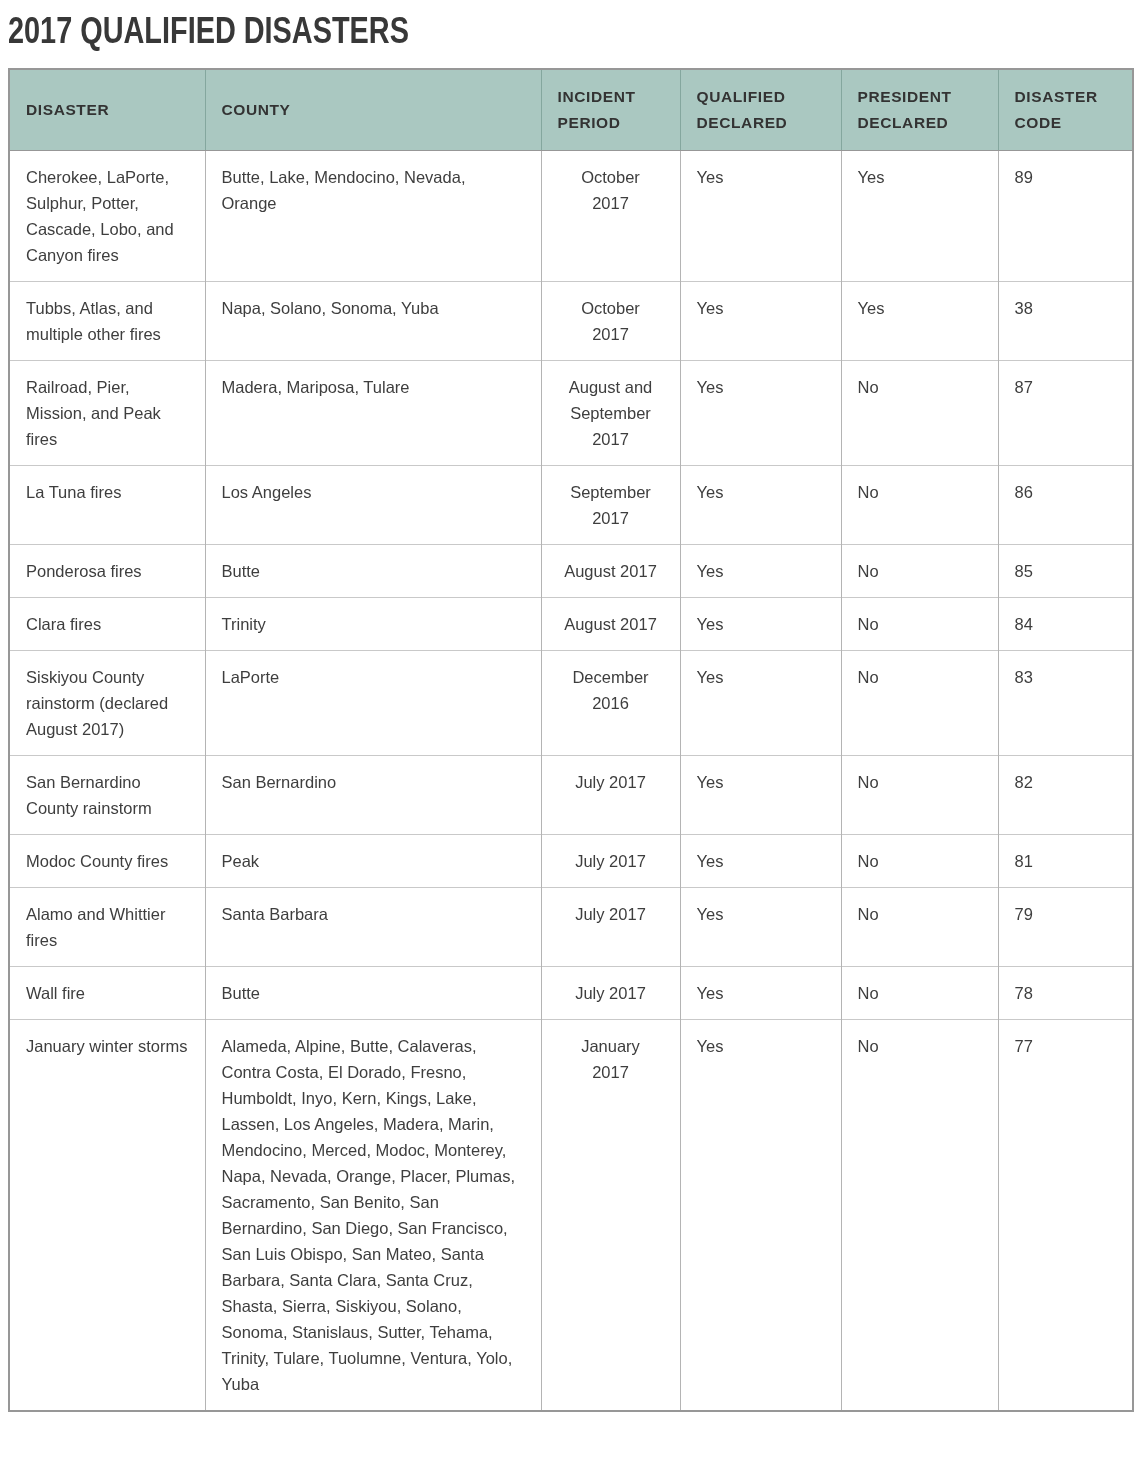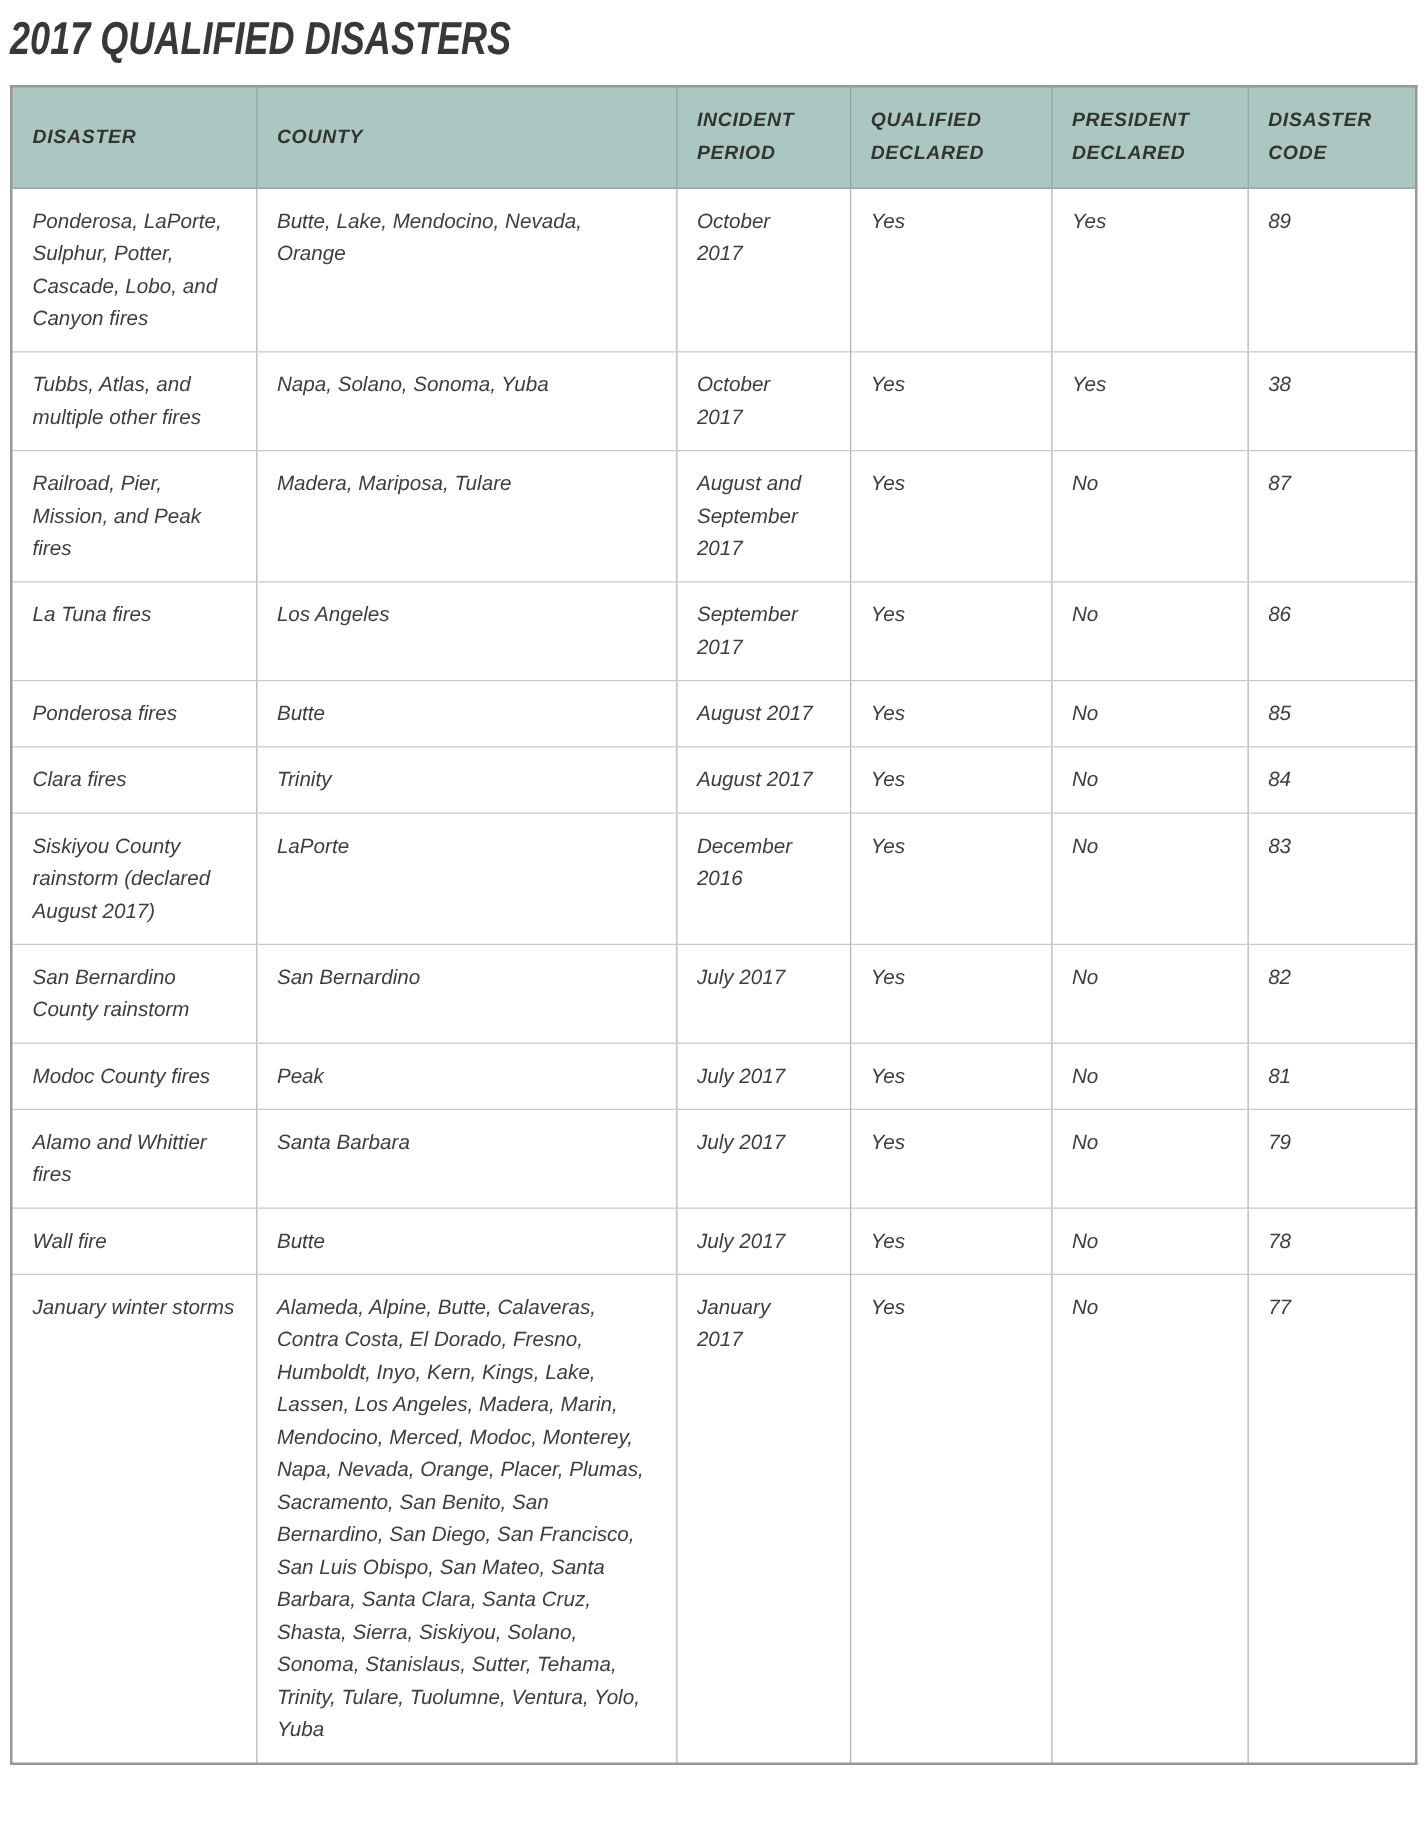--- a/index.html
+++ b/index.html
@@ -8,21 +8,20 @@
     background: #ffffff;
     font-family: "Liberation Sans", sans-serif;
     color: #3e3e3e;
   }
   .page {
     width: 1140px;
     height: 1460px;
     box-sizing: border-box;
     padding: 6px 16px 0 8px;
     overflow: hidden;
-    font-style: italic;
   }
   .title {
     font-size: 37px;
     font-weight: 700;
     color: #383838;
     letter-spacing: 0px;
     white-space: nowrap;
     transform: scaleX(0.78);
     transform-origin: left center;
     margin: 4px 0 16px 0;
@@ -61,21 +60,21 @@
     font-size: 16.5px;
     line-height: 26px;
     color: #3e3e3e;
     padding: 13px 16px;
     border-left: 1px solid #b4b4b4;
     border-top: 1px solid #c9c9c9;
     overflow: hidden;
   }
   td:first-child { border-left: none; }
   tbody tr:first-child td { border-top: none; }
-  td.col-incident_period { white-space: pre-line; }
+  td.col-incident_period { white-space: pre-line; text-align: center; }
 </style>
 </head>
 <body>
 
 <div class="page">
   <div class="title">2017 QUALIFIED DISASTERS</div>
 
   <table class="disasters">
     <colgroup>
         <col class="c-disaster">
@@ -94,21 +93,21 @@
           <th>QUALIFIED
 DECLARED</th>
           <th>PRESIDENT
 DECLARED</th>
           <th>DISASTER
 CODE</th>
         </tr>
       </thead>
     <tbody>
         <tr>
-          <td class="col-disaster">Ponderosa, LaPorte, Sulphur, Potter, Cascade, Lobo, and Canyon fires</td>
+          <td class="col-disaster">Cherokee, LaPorte, Sulphur, Potter, Cascade, Lobo, and Canyon fires</td>
           <td class="col-county">Butte, Lake, Mendocino, Nevada, Orange</td>
           <td class="col-incident_period">October
 2017</td>
           <td class="col-governor_declared">Yes</td>
           <td class="col-president_declared">Yes</td>
           <td class="col-disaster_code">89</td>
         </tr>
         <tr>
           <td class="col-disaster">Tubbs, Atlas, and multiple other fires</td>
           <td class="col-county">Napa, Solano, Sonoma, Yuba</td>

